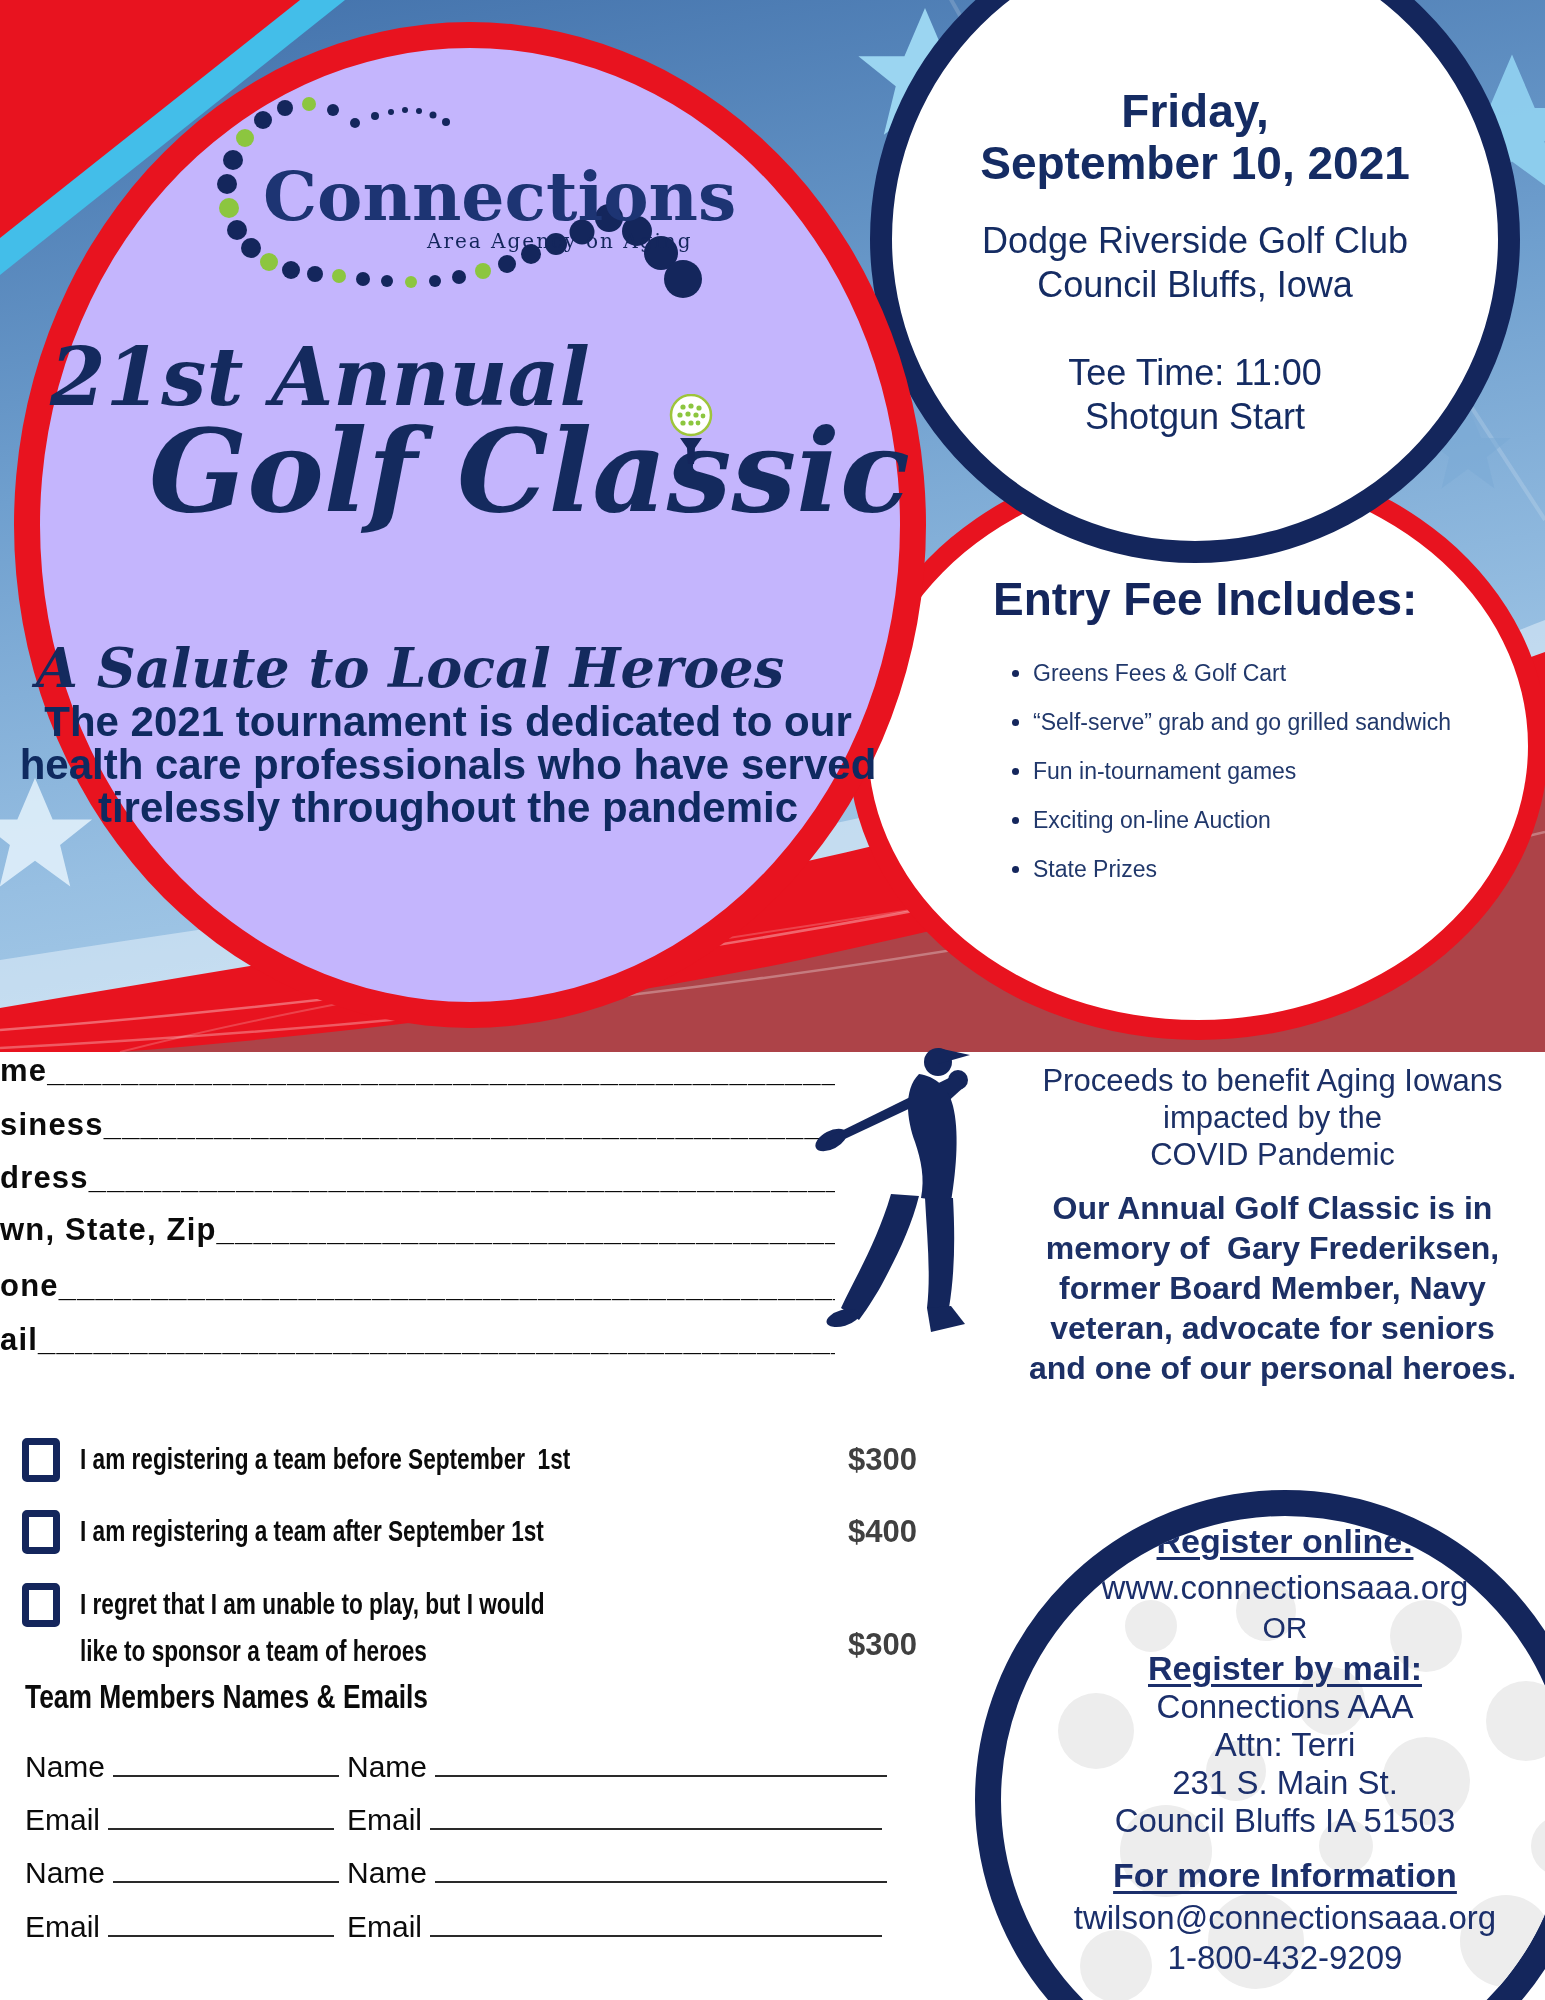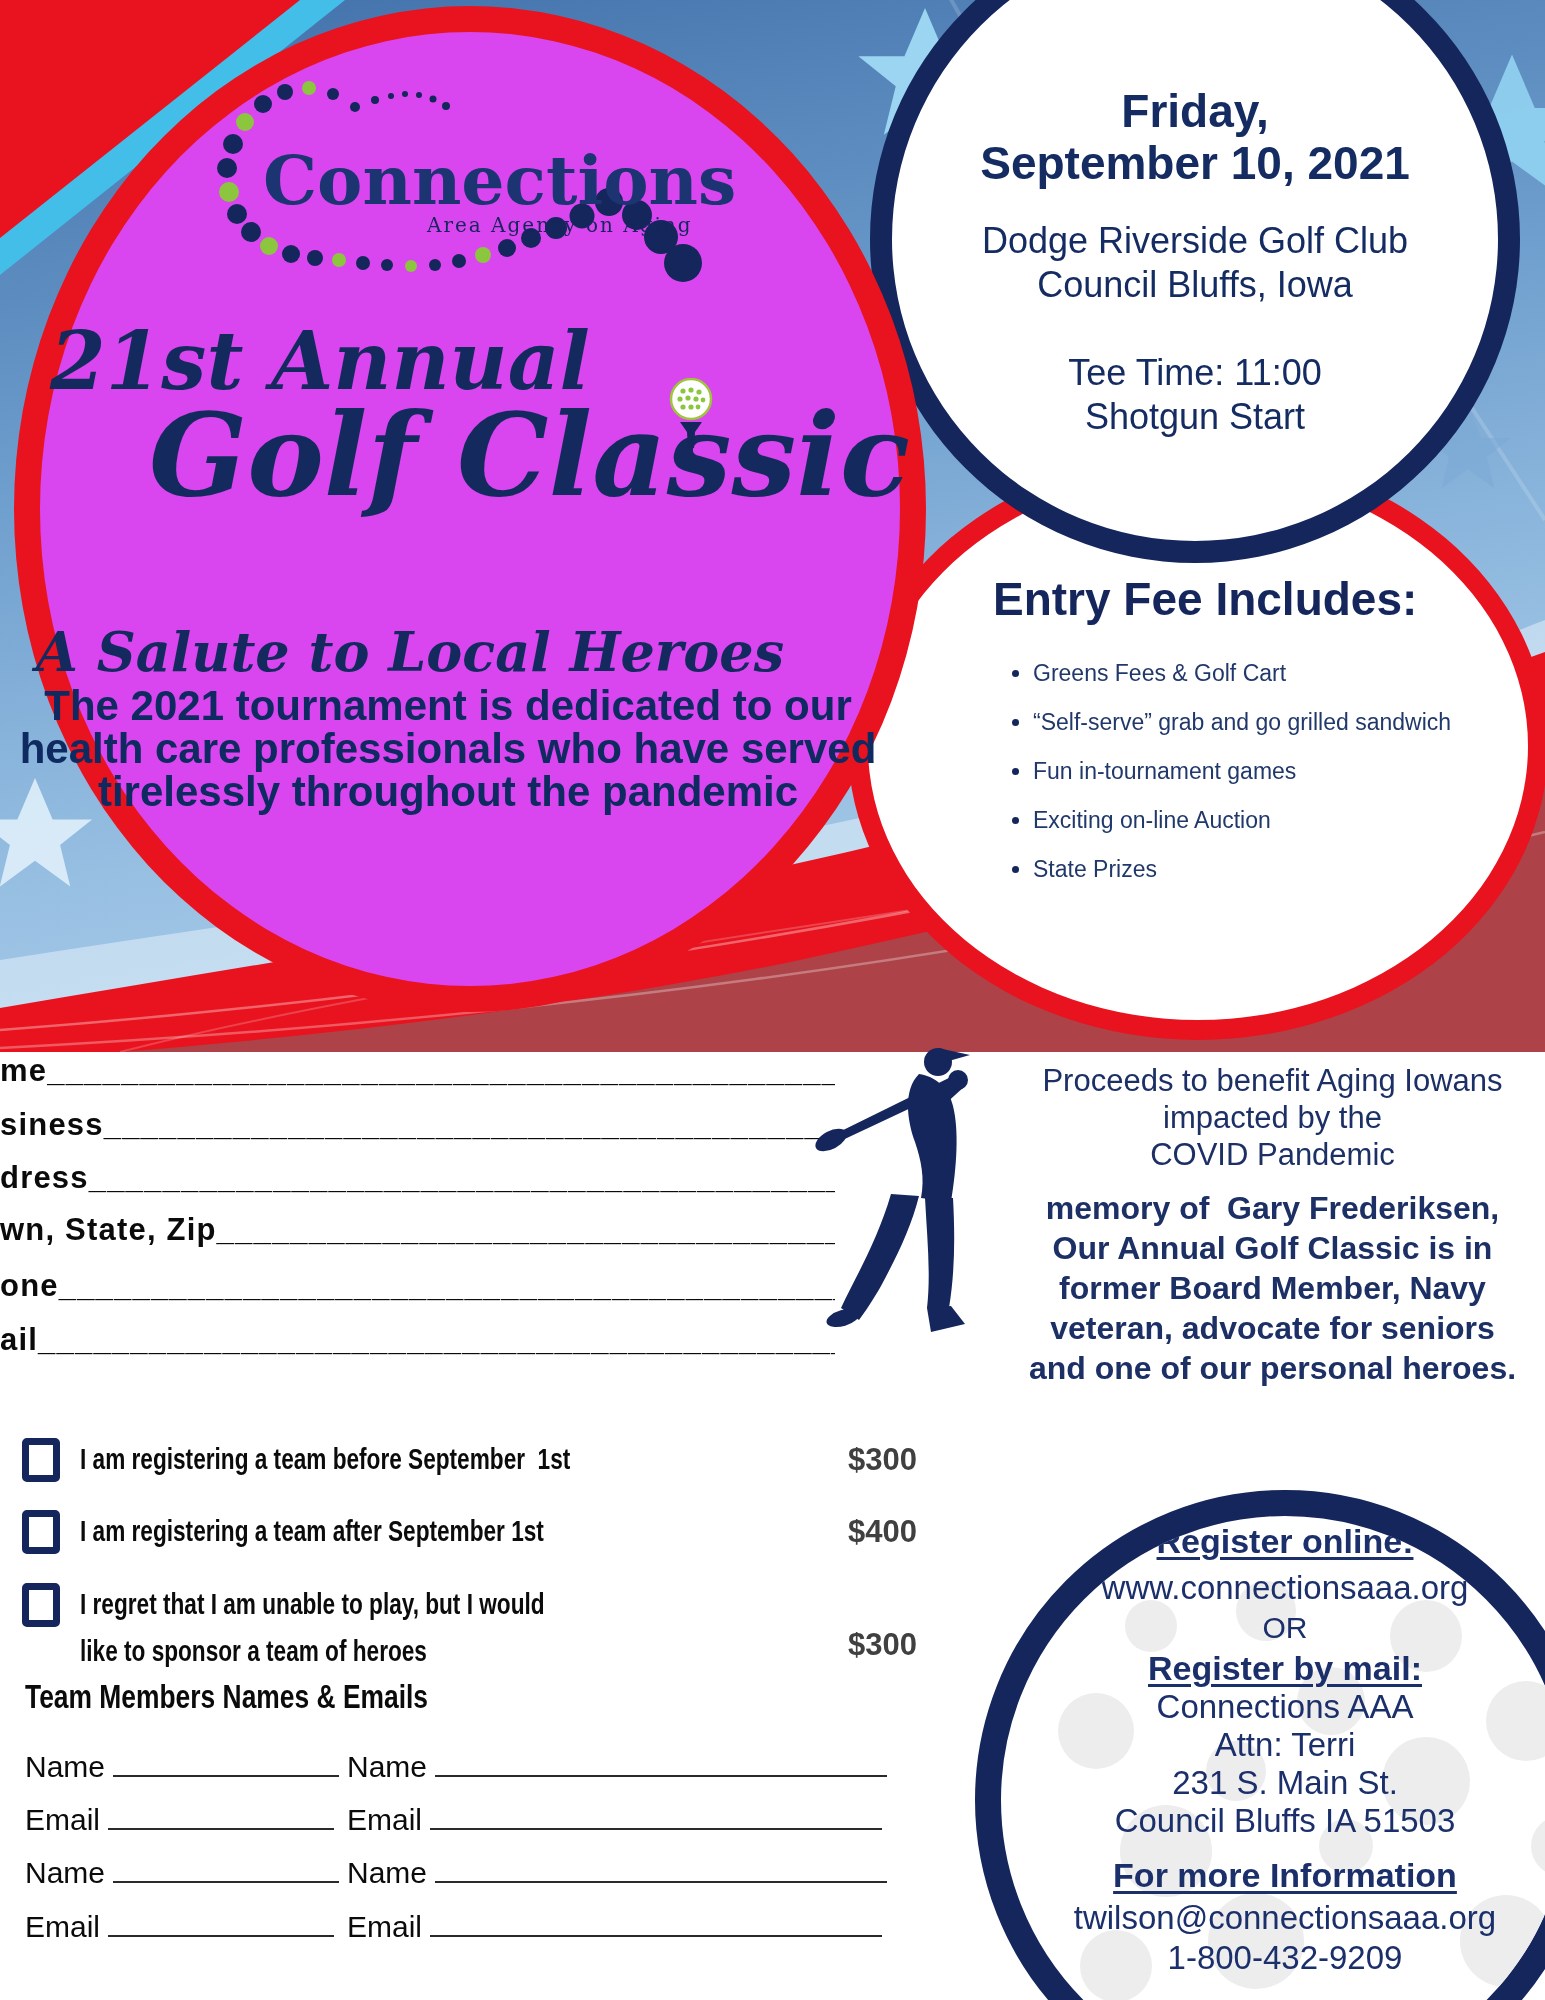--- a/index.html
+++ b/index.html
@@ -4,21 +4,21 @@
 <style>
   html,body{margin:0;padding:0;background:#666;}
   .page{position:relative;width:1545px;height:2000px;background:#ffffff;overflow:hidden;
         font-family:"Liberation Sans",sans-serif;}
   .page *{box-sizing:border-box;}
   svg text{font-family:"DejaVu Serif",serif;}
 
   .bg{position:absolute;left:0;top:0;z-index:1;}
 
   
-  .hero-circle{position:absolute;left:14px;top:6px;width:912px;height:1006px;background:#d946ef;
+  .hero-circle{position:absolute;left:14px;top:22px;width:912px;height:1006px;background:#c4b5fd;
       border:26px solid #e8131f;border-radius:50%;z-index:7;}
   .event-circle{position:absolute;left:870px;top:-85px;width:650px;height:648px;background:#fff;
       border:22px solid #14265c;border-radius:50%;z-index:6;text-align:center;padding-top:148px;color:#152c63;}
   .fee-circle{position:absolute;left:848px;top:452px;width:700px;height:588px;background:#fff;
       border:20px solid #e8131f;border-radius:50%;z-index:5;padding:100px 10px 0 125px;color:#21386b;}
   .ball-circle{position:absolute;left:975px;top:1490px;width:620px;height:620px;background:#fff;
       border:26px solid #14265c;border-radius:50%;z-index:2;overflow:hidden;text-align:center;color:#1b2f6b;}
 
   
   .logo-svg{position:absolute;left:165px;top:40px;}
@@ -257,22 +257,22 @@
       <path d="M112,262 L136,260 L150,278 L116,286 Z"></path>
     </g>
   </svg>
 
   <div class="proceeds">
     <div>Proceeds to benefit Aging Iowans</div>
     <div>impacted by the</div>
     <div>COVID Pandemic</div>
   </div>
   <div class="memorial">
+    <div>Our Annual Golf Classic is in</div>
     <div>memory of  Gary Frederiksen,</div>
-    <div>Our Annual Golf Classic is in</div>
     <div>former Board Member, Navy</div>
     <div>veteran, advocate for seniors</div>
     <div>and one of our personal heroes.</div>
   </div>
 
   <div class="reg-options">
     <div class="opt-row r1">
       <span class="cbox"></span>
       <div class="opt-text">
           <div>I am registering a team before September  1st</div>

